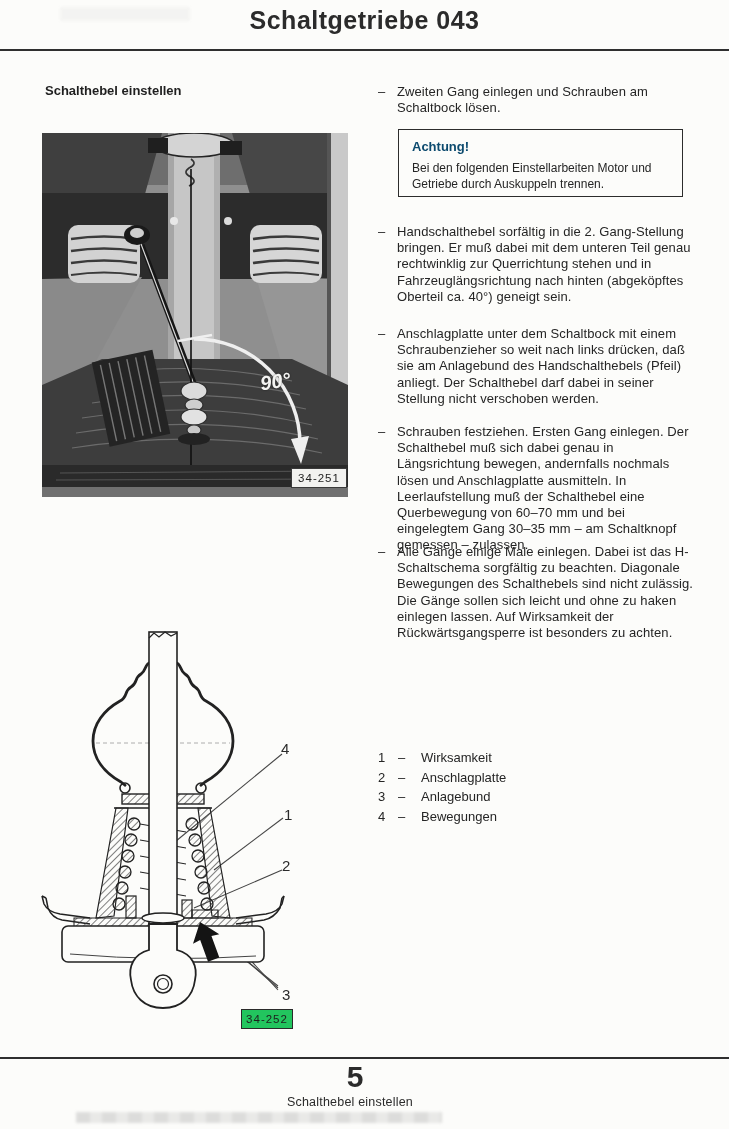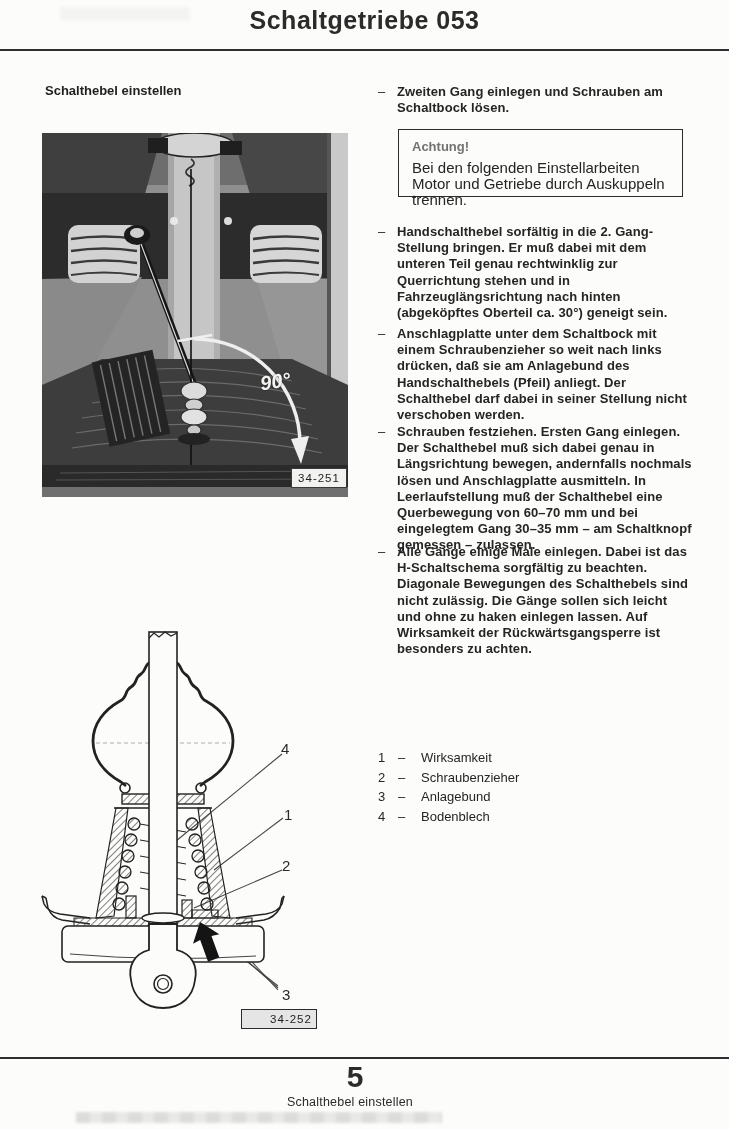--- a/index.html
+++ b/index.html
@@ -25,41 +25,41 @@
   .angle-label{
     position:absolute;left:260px;top:369px;width:50px;
     color:#f4f4f2;font-size:20px;font-weight:bold;font-style:italic;
     transform:rotate(-8deg);text-shadow:0 0 2px rgba(0,0,0,.55);
   }
   .fig-label{
     position:absolute;font-size:11.5px;letter-spacing:1px;color:#1d1d1d;
     display:flex;align-items:center;justify-content:center;
   }
   .fig-label.photo-fig{left:291px;top:468px;width:54px;height:18px;background:#f2f2f0;border:1px solid #3a3a3a;}
-  .fig-label.diagram-fig{left:241px;top:1009px;width:50px;height:18px;background:#e5e5e5;border:1.5px solid #2a2a2a;padding-left:24px;}
+  .fig-label.diagram-fig{left:241px;top:1009px;width:50px;height:18px;background:#22c55e;border:1.5px solid #2a2a2a;}
   .diagram{position:absolute;left:30px;top:618px;}
   .callout{position:absolute;font-size:15px;color:#2a2a2a;}
   .callout.c4{left:281px;top:740px;}
   .callout.c1{left:284px;top:806px;}
   .callout.c2{left:282px;top:857px;}
   .callout.c3{left:282px;top:986px;}
   
   .bullet{
     position:absolute;left:378px;width:317px;display:flex;
     font-size:13px;line-height:16.2px;letter-spacing:.1px;color:#252525;
   }
   .bullet .dash{flex:0 0 19px;}
-  .bullet .btext{flex:1;font-weight:bold;}
+  .bullet .btext{flex:1;}
   #b1{top:84px;} #b2{top:224px;} #b3{top:326px;} #b4{top:424px;} #b5{top:544px;}
   .warnbox{
     position:absolute;left:398px;top:129px;width:285px;height:68px;
     border:1.5px solid #2c2c2c;box-sizing:border-box;padding:9px 13px;
   }
-  .warntitle{font-size:13px;font-weight:bold;margin-bottom:6px;color:#737373;}
-  .warnbody{font-size:15px;line-height:16.2px;color:#252525;}
+  .warntitle{font-size:13px;font-weight:bold;margin-bottom:6px;color:#0c4a6e;}
+  .warnbody{font-size:12px;line-height:16.2px;color:#252525;}
   
   .legend{position:absolute;left:378px;top:751px;}
   .legend-row{display:flex;font-size:13px;line-height:13px;margin-bottom:6.6px;color:#252525;}
   .legend-row .lnum{flex:0 0 20px;}
   .legend-row .ldash{flex:0 0 23px;}
   
   .footer-num{
     position:absolute;top:1060px;left:10px;width:690px;text-align:center;
     font-size:30px;font-weight:bold;color:#2b2b2b;
   }
@@ -73,21 +73,21 @@
   .smudge.bottom{left:76px;top:1112px;width:366px;height:11px;opacity:.28;
     background:repeating-linear-gradient(90deg,#8d8d8d 0 14px,#b9b9b9 14px 26px);}
 </style>
 </head>
 <body>
 
 <div class="page">
 
   <div class="smudge top"></div>
 
-  <h1 class="page-title">Schaltgetriebe 053</h1>
+  <h1 class="page-title">Schaltgetriebe 043</h1>
   <div class="rule top"></div>
 
   <div class="section-heading">Schalthebel einstellen</div>
 
   <div class="photo-wrap">
     <svg width="306" height="364" viewBox="0 0 306 364">
       <rect x="0" y="0" width="306" height="364" fill="#8f8f8f"></rect>
       <rect x="0" y="0" width="306" height="52" fill="#6e6e6e"></rect>
       <path d="M0,0 L120,0 L96,86 L0,96 Z" fill="#3f3f3f"></path>
       <path d="M190,0 L306,0 L306,92 L214,82 Z" fill="#474747"></path>
@@ -252,21 +252,21 @@
     <span class="btext">Zweiten Gang einlegen und Schrauben am Schaltbock lösen.</span>
   </div>
 
   <div class="warnbox">
     <div class="warntitle">Achtung!</div>
     <div class="warnbody">Bei den folgenden Einstellarbeiten Motor und Getriebe durch Auskuppeln trennen.</div>
   </div>
 
   <div class="bullet" id="b2">
     <span class="dash">–</span>
-    <span class="btext">Handschalthebel sorfältig in die 2. Gang-Stellung bringen. Er muß dabei mit dem unteren Teil genau rechtwinklig zur Querrichtung stehen und in Fahrzeuglängsrichtung nach hinten (abgeköpftes Oberteil ca. 30°) geneigt sein.</span>
+    <span class="btext">Handschalthebel sorfältig in die 2. Gang-Stellung bringen. Er muß dabei mit dem unteren Teil genau rechtwinklig zur Querrichtung stehen und in Fahrzeuglängsrichtung nach hinten (abgeköpftes Oberteil ca. 40°) geneigt sein.</span>
   </div>
   <div class="bullet" id="b3">
     <span class="dash">–</span>
     <span class="btext">Anschlagplatte unter dem Schaltbock mit einem Schraubenzieher so weit nach links drücken, daß sie am Anlagebund des Handschalthebels (Pfeil) anliegt. Der Schalthebel darf dabei in seiner Stellung nicht verschoben werden.</span>
   </div>
   <div class="bullet" id="b4">
     <span class="dash">–</span>
     <span class="btext">Schrauben festziehen. Ersten Gang einlegen. Der Schalthebel muß sich dabei genau in Längsrichtung bewegen, andernfalls nochmals lösen und Anschlagplatte ausmitteln. In Leerlaufstellung muß der Schalthebel eine Querbewegung von 60–70 mm und bei eingelegtem Gang 30–35 mm – am Schaltknopf gemessen – zulassen.</span>
   </div>
   <div class="bullet" id="b5">
@@ -276,31 +276,31 @@
 
   <div class="legend">
     <div class="legend-row">
       <span class="lnum">1</span>
       <span class="ldash">–</span>
       <span class="llabel">Wirksamkeit</span>
     </div>
     <div class="legend-row">
       <span class="lnum">2</span>
       <span class="ldash">–</span>
-      <span class="llabel">Schraubenzieher</span>
+      <span class="llabel">Anschlagplatte</span>
     </div>
     <div class="legend-row">
       <span class="lnum">3</span>
       <span class="ldash">–</span>
       <span class="llabel">Anlagebund</span>
     </div>
     <div class="legend-row">
       <span class="lnum">4</span>
       <span class="ldash">–</span>
-      <span class="llabel">Bodenblech</span>
+      <span class="llabel">Bewegungen</span>
     </div>
   </div>
 
   <div class="rule bottom"></div>
   <div class="footer-num">5</div>
   <div class="footer-caption">Schalthebel einstellen</div>
 
   <div class="smudge bottom"></div>
 </div>
 

